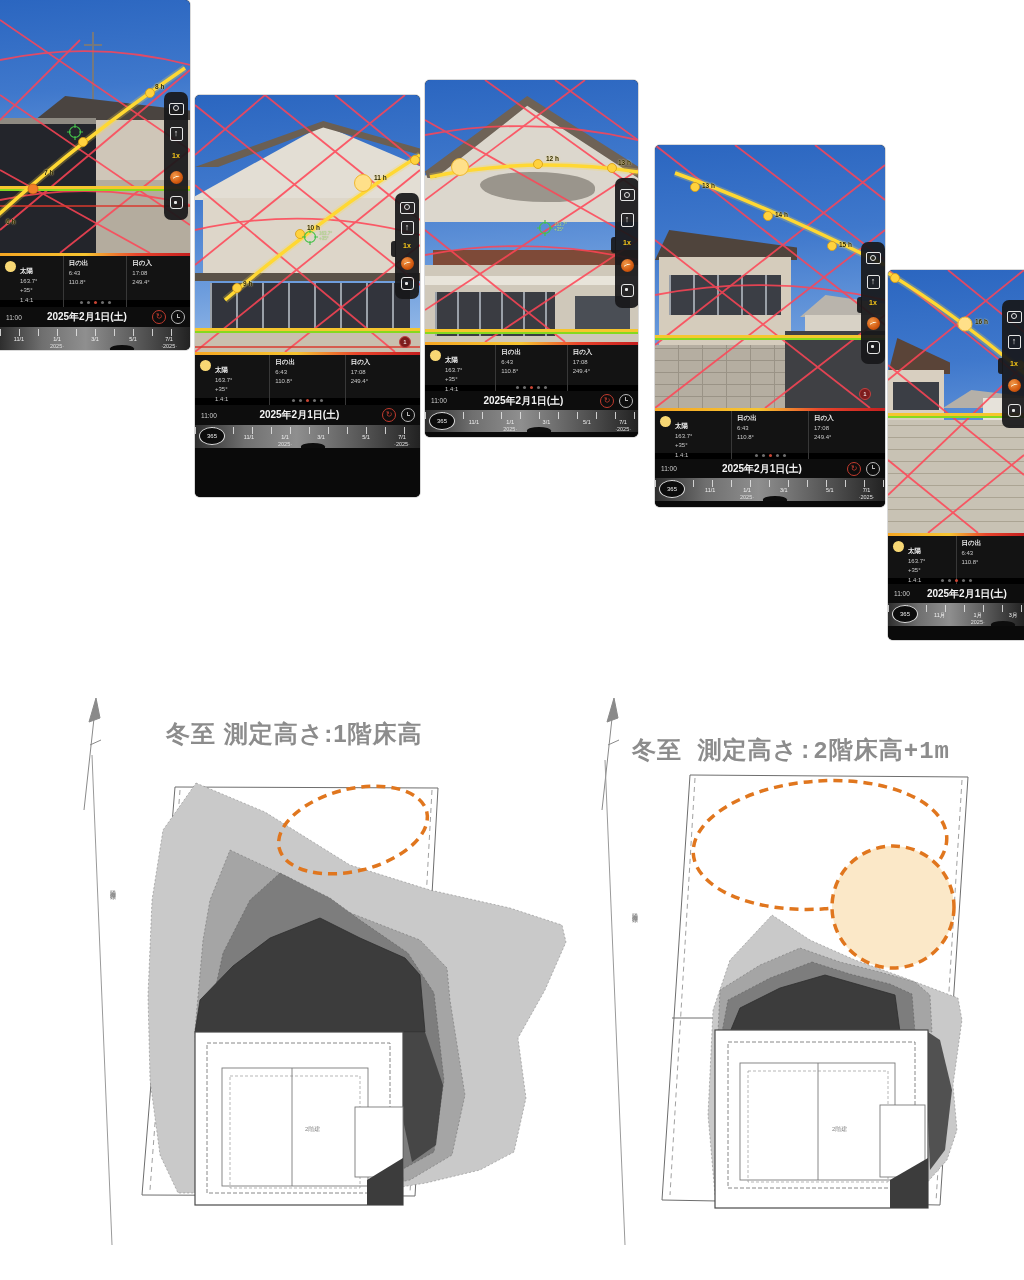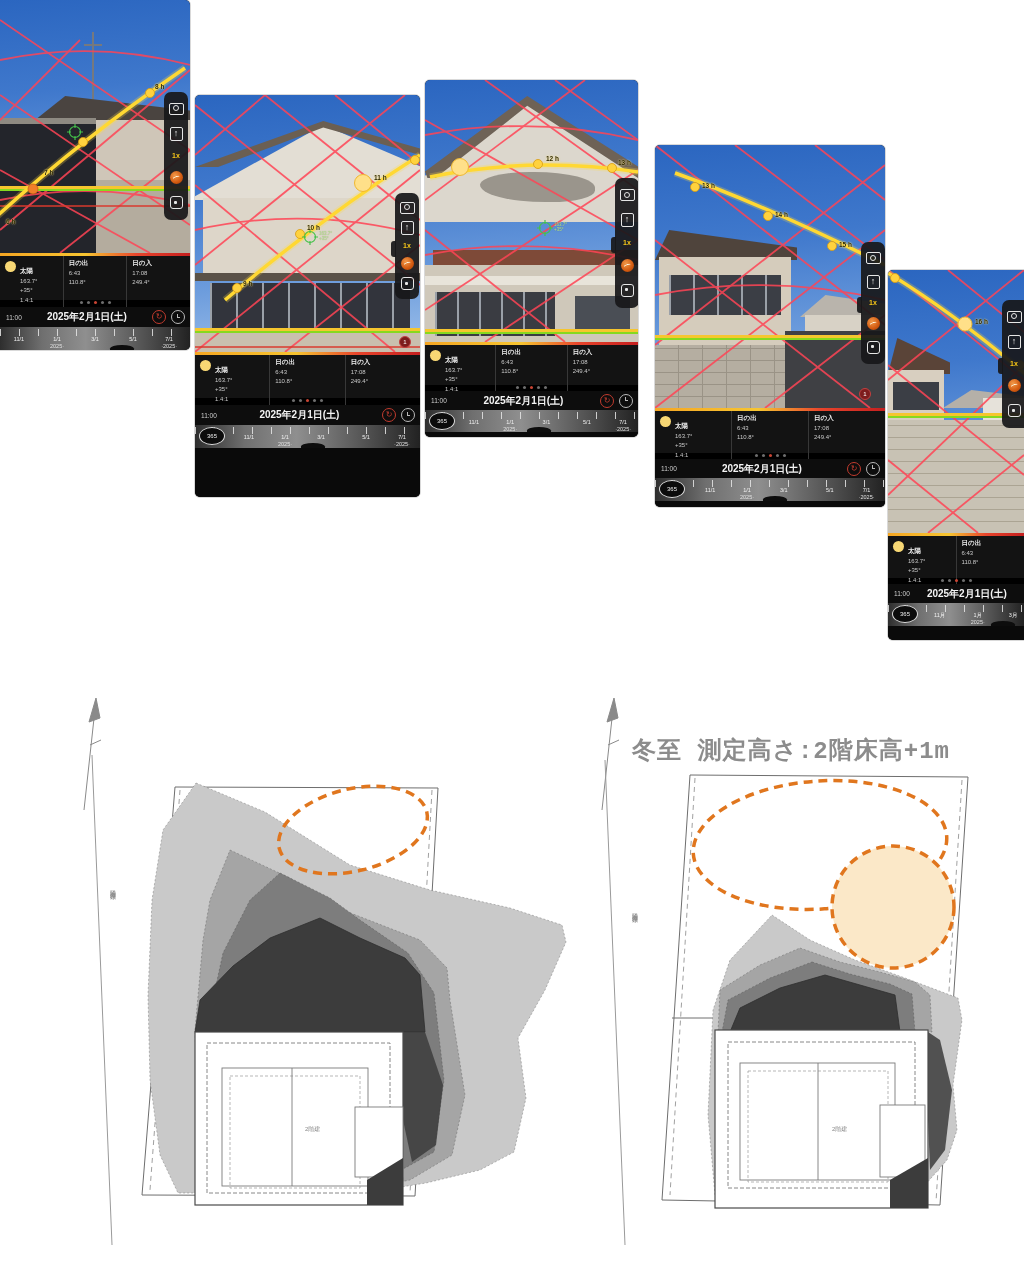--- a/index.html
+++ b/index.html
@@ -578,20 +578,21 @@
       <rect x="135" y="342" width="208" height="173" fill="#ffffff" stroke="#4a4a4a" stroke-width="1.2"></rect>
       <rect x="147" y="353" width="183" height="150" fill="none" stroke="#7a7a7a" stroke-width="0.9" stroke-dasharray="4 2"></rect>
       <rect x="162" y="378" width="146" height="118" fill="none" stroke="#7a7a7a" stroke-width="0.9"></rect>
       <rect x="170" y="386" width="130" height="112" fill="none" stroke="#9a9a9a" stroke-width="0.7" stroke-dasharray="3 2"></rect>
       <line x1="232" y1="378" x2="232" y2="496" stroke="#7a7a7a" stroke-width="0.9"></line>
       <rect x="295" y="417" width="48" height="70" fill="#fff" stroke="#7a7a7a" stroke-width="0.9"></rect>
       <polygon points="307,490 343,468 343,515 307,515" fill="#3c3c3c"></polygon>
 
       <ellipse cx="293" cy="140" rx="76" ry="41" fill="none" stroke="#e0761e" stroke-width="3.5" stroke-dasharray="9 6" transform="rotate(-14 293 140)"></ellipse>
     </svg>
+    <span class="dg-title" style="left:106px;top:28px;">冬至  測定高さ:1階床高</span>
     <span class="vlabel" style="left:48px;top:195px;">隣地境界線</span>
     <span class="houselbl" style="left:245px;top:435px;">2階建</span>
   </div>
 
   <div class="diagram" style="left:580px;top:690px;width:444px;height:570px;">
     <svg width="444" height="570" viewBox="0 0 444 570">
       <g stroke="#8a8a8a" stroke-width="1" fill="#8a8a8a">
         <line x1="34" y1="10" x2="22" y2="120"></line>
         <polygon points="34,8 27,32 38,28"></polygon>
         <line x1="28" y1="55" x2="39" y2="50"></line>

